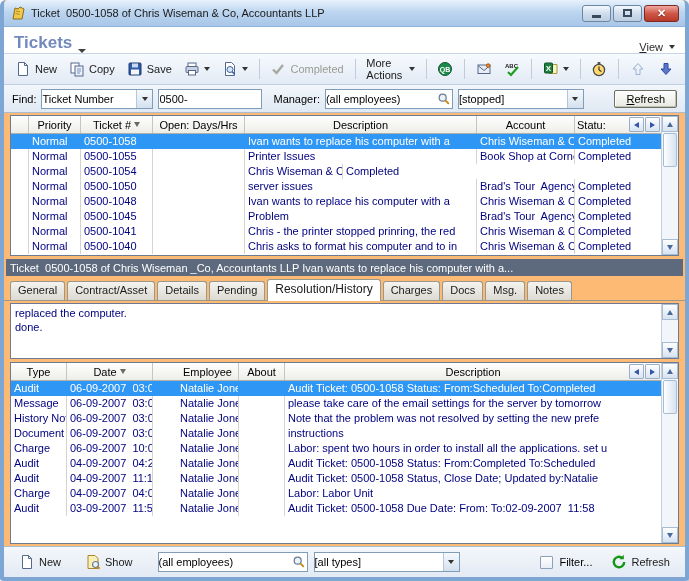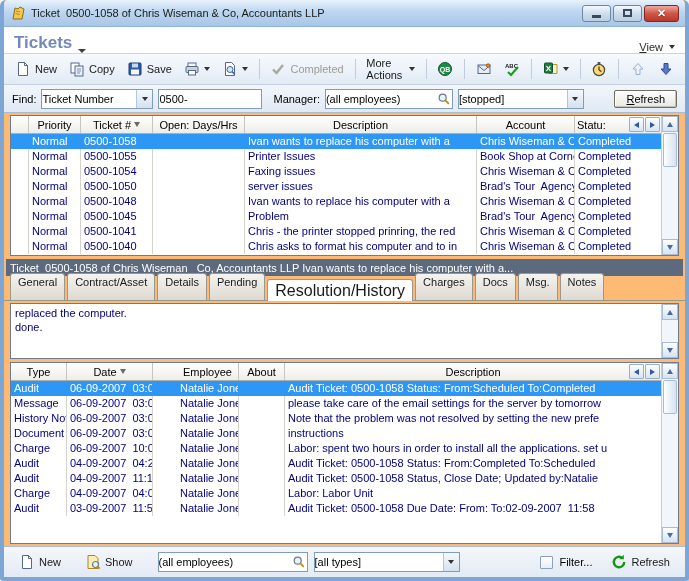--- a/index.html
+++ b/index.html
@@ -76,23 +76,23 @@
   .sbtn { height:16px; flex:0 0 16px; border:1px solid #A8BCD4; background:linear-gradient(#FDFEFF,#D7E3F1);
           display:flex; align-items:center; justify-content:center; }
   .sthumb { height:34px; margin:1px; border:1px solid #A8BCD4; background:linear-gradient(90deg,#FDFEFF,#D7E3F1); border-radius:2px; }
   .strack { flex:1 1 auto; }
   .sbtn.bottom { margin-top:auto; }
   
   .summary { height:17px; flex:0 0 17px; margin:3px 2px 0 2px; background:#5D6A7E; color:#fff; font-weight:normal;
              display:flex; align-items:center; padding:0 4px; white-space:pre; overflow:hidden; }
   .tabstrip { height:23px; flex:0 0 23px; display:flex; align-items:flex-end; padding:0 6px; gap:2px;
               border-bottom:1px solid #98988C; margin-top:2px; }
-  .tab { height:27px; padding:2px 7px 0 7px; background:linear-gradient(#F4F3EF,#DDDAD2);
+  .tab { height:19px; padding:2px 7px 0 7px; background:linear-gradient(#F4F3EF,#DDDAD2);
          border:1px solid #98988C; border-bottom:none; border-radius:3px 3px 0 0; color:#1A1A1A; }
-  .tab.active { height:22px; background:#fff; margin-bottom:-1px; font-size:16px; }
+  .tab.active { height:22px; background:#fff; margin-bottom:-1px; font-size:12px; }
   
   .resbox { height:56px; flex:0 0 56px; margin:2px 6px 0 6px; border:1px solid #6B7B94; background:#fff;
             display:flex; }
   .restext { flex:1 1 auto; color:#000080; white-space:pre-wrap; padding:2px 4px; line-height:14px; overflow:hidden; }
   
   .bottombar { height:31px; flex:0 0 31px; border-top:1px solid #A9BCD4; background:linear-gradient(#F4F7FB,#E3EAF4);
                display:flex; align-items:center; padding:0 10px; gap:6px; margin-top:2px; }
   .checkbox { width:13px; height:13px; border:1px solid #8CA0B8; background:linear-gradient(#FFFFFF,#E8EEF6); border-radius:1px; }
   .historywrap { flex:1 1 auto; margin-bottom:0; }
   .spacer { flex:1 1 auto; }
@@ -298,21 +298,20 @@
             <span class="cell tc-open"></span>
             <span class="cell tc-desc">Printer Issues</span>
             <span class="cell tc-account">Book Shop at Corner Inc.</span>
             <span class="cell tc-status">Completed</span>
           </div>
           <div class="trow">
             <span class="cell tc-sel"></span>
             <span class="cell tc-priority">Normal</span>
             <span class="cell tc-ticket">0500-1054</span>
             <span class="cell tc-open"></span>
-            <span class="cell tc-desc">Faxing issues</span>
             <span class="cell tc-account">Chris Wiseman &amp; Co, Acco</span>
             <span class="cell tc-status">Completed</span>
           </div>
           <div class="trow">
             <span class="cell tc-sel"></span>
             <span class="cell tc-priority">Normal</span>
             <span class="cell tc-ticket">0500-1050</span>
             <span class="cell tc-open"></span>
             <span class="cell tc-desc">server issues</span>
             <span class="cell tc-account">Brad's Tour  Agency Inc.</span>

